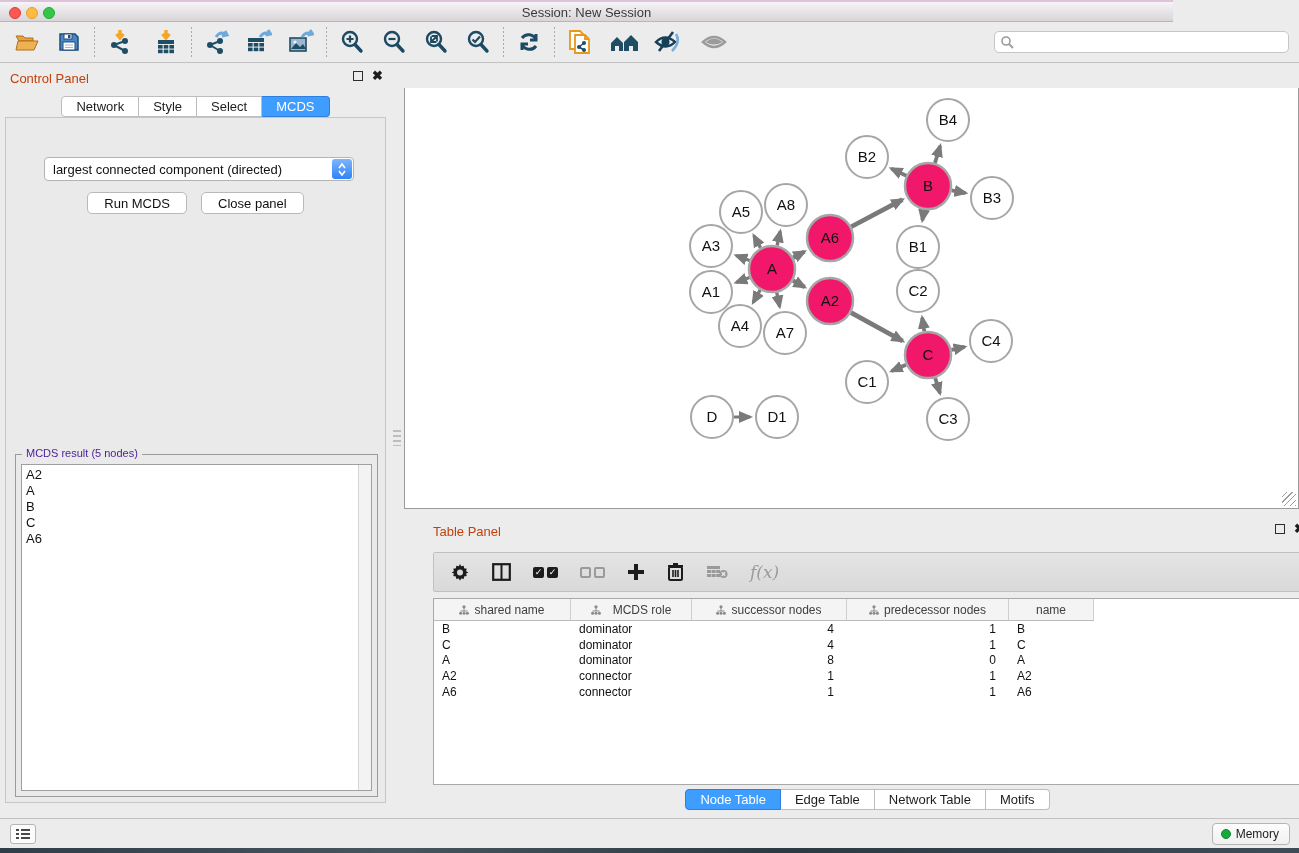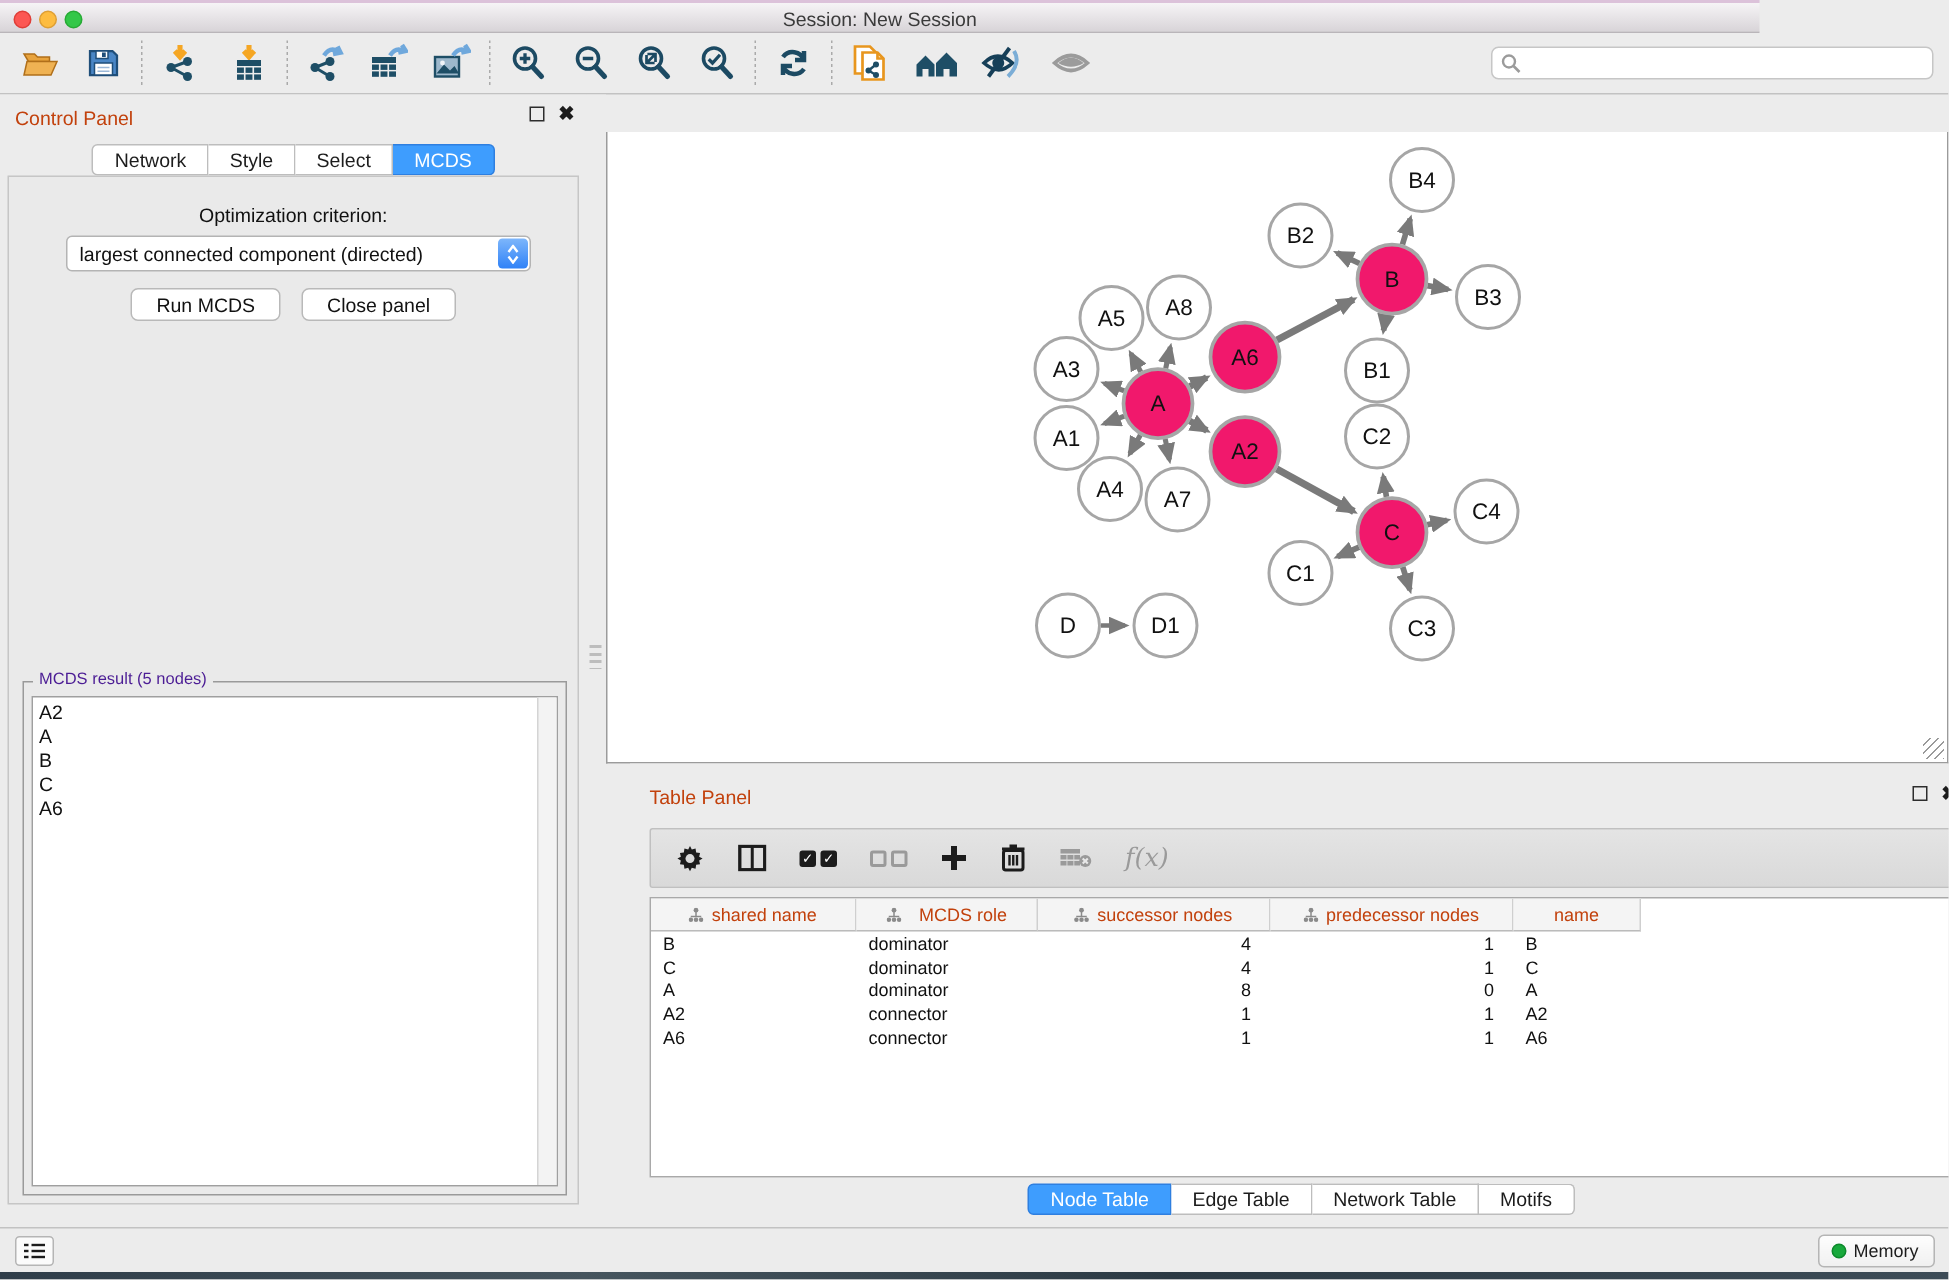--- a/index.html
+++ b/index.html
@@ -92,21 +92,21 @@
   .cbpair { display:flex; gap:3px; }
   .cb { width:11px; height:11px; border-radius:2px; }
   .cb.on { background:#1c1c1c; color:#fff; font-size:9px; line-height:11px; text-align:center; }
   .cb.off { border:2px solid #9a9a9a; background:transparent; }
   .fx { font-family:"DejaVu Serif", serif; font-style:italic; font-size:17px; color:#9a9a9a; }
 
   .dtable { position:absolute; left:13px; top:89px; width:873px; height:187px; background:#fff;
     border:1px solid #a9a9a9; overflow:hidden; }
   .thead { display:flex; height:22px; }
   .th { background:#f4f4f4; border-right:1px solid #cfcfcf; border-bottom:1px solid #bbb;
-    font-size:12px; color:#c2410c; display:flex; align-items:center; justify-content:center; gap:5px; }
+    font-size:12px; color:#404040; display:flex; align-items:center; justify-content:center; gap:5px; }
   .trow { display:flex; height:15.7px; font-size:12px; color:#111; }
   .td { display:flex; align-items:center; padding:0 8px; }
   .td.num { justify-content:flex-end; padding-right:13px; }
 
   .ttabs { position:absolute; left:0; right:0; top:280px; display:flex; justify-content:center; }
   .ttabs .tab { height:21px; font-size:13px; }
 
   
   .statusbar { position:absolute; left:0; top:818px; width:1299px; height:30px; background:#ececec;
     border-top:1px solid #c2c2c2; }
@@ -302,21 +302,20 @@
     <span class="flo"></span>
     <span class="clo">✖</span>
   </div>
   <div class="tabsrow" id="cp-tabs">
       <div class="tab">Network</div>
       <div class="tab">Style</div>
       <div class="tab">Select</div>
       <div class="tab sel">MCDS</div>
     </div>
   <div class="cpbody">
-    <div class="optlabel">Optimization criterion:</div>
     <div class="dropdown">
       <span>largest connected component (directed)</span>
       <span class="stepper">
         <svg width="8" height="6" viewBox="0 0 8 6">
             <path d="M1 5 L4 1 L7 5" fill="none" stroke="#fff" stroke-width="1.6"></path>
           </svg>
         <svg width="8" height="6" viewBox="0 0 8 6">
             <path d="M1 1 L4 5 L7 1" fill="none" stroke="#fff" stroke-width="1.6"></path>
           </svg>
       </span>

